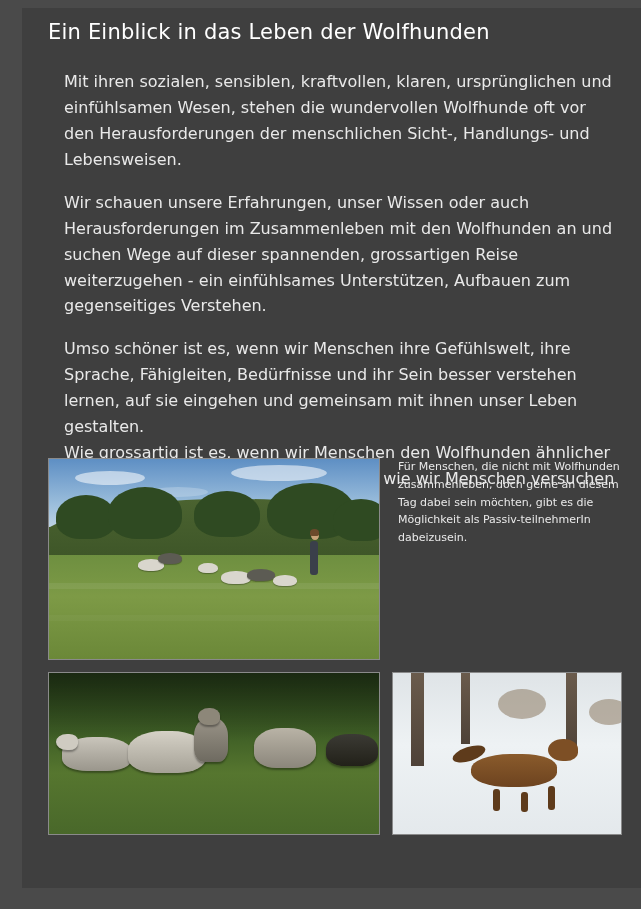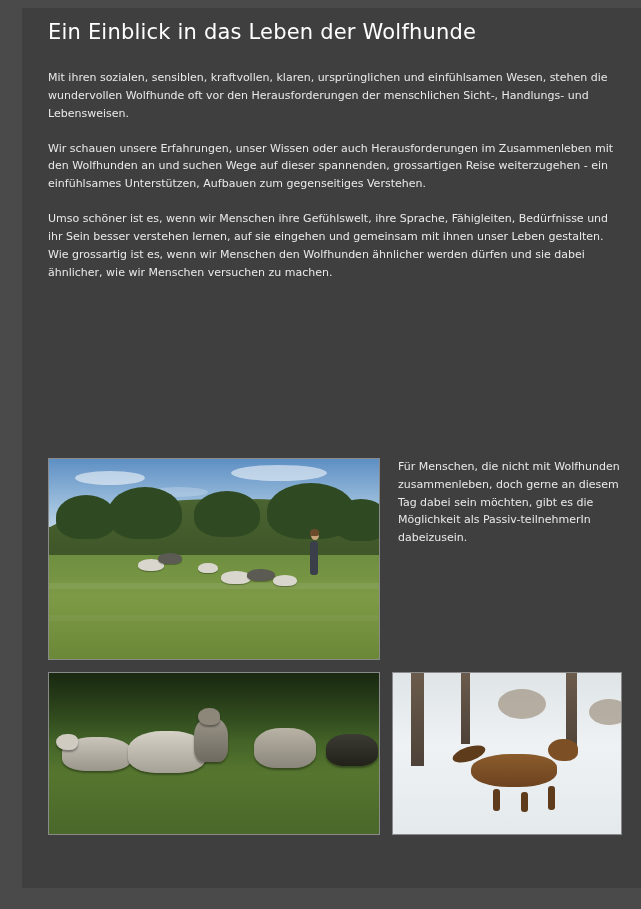--- a/index.html
+++ b/index.html
@@ -31,23 +31,23 @@
   .title {
     color: #ffffff;
     font-size: 21px;
     font-weight: normal;
     letter-spacing: 0.2px;
     margin: 0 0 24px 0;
     line-height: 1.2;
   }
   .para {
     color: #e9e9e9;
-    font-size: 11px;
+    font-size: 16px;
     line-height: 1.62;
-    margin: 0 0 17px 0;
+    margin: 0 0 17px 16px;
   }
   .para.tight {
     margin-bottom: 0;
   }
   .media {
     position: absolute;
     left: 26px;
     top: 440px;
     width: 574px;
   }
@@ -177,21 +177,21 @@
   .ph3-leg {
     position: absolute; background: #5e3b1b; border-radius: 3px;
   }
 </style>
 </head>
 <body>
 
 <div class="page">
 
   <div class="content">
-    <h1 class="title">Ein Einblick in das Leben der Wolfhunde</h1>
+    <h1 class="title">Ein Einblick in das Leben der Wolfhunden</h1>
 
     <p class="para">Mit ihren sozialen, sensiblen, kraftvollen, klaren, ursprünglichen und einfühlsamen Wesen, stehen die wundervollen Wolfhunde oft vor den Herausforderungen der menschlichen Sicht-, Handlungs- und Lebensweisen.</p>
     <p class="para">Wir schauen unsere Erfahrungen, unser Wissen oder auch Herausforderungen im Zusammenleben mit den Wolfhunden an und suchen Wege auf dieser spannenden, grossartigen Reise weiterzugehen - ein einfühlsames Unterstützen, Aufbauen zum gegenseitiges Verstehen.</p>
     <p class="para tight">Umso schöner ist es, wenn wir Menschen ihre Gefühlswelt, ihre Sprache, Fähigleiten, Bedürfnisse und ihr Sein besser verstehen lernen, auf sie eingehen und gemeinsam mit ihnen unser Leben gestalten.</p>
     <p class="para">Wie grossartig ist es, wenn wir Menschen den Wolfhunden ähnlicher werden dürfen und sie dabei ähnlicher, wie wir Menschen versuchen zu machen.</p>
   </div>
 
   <div class="media">
 
     <div class="row1">

